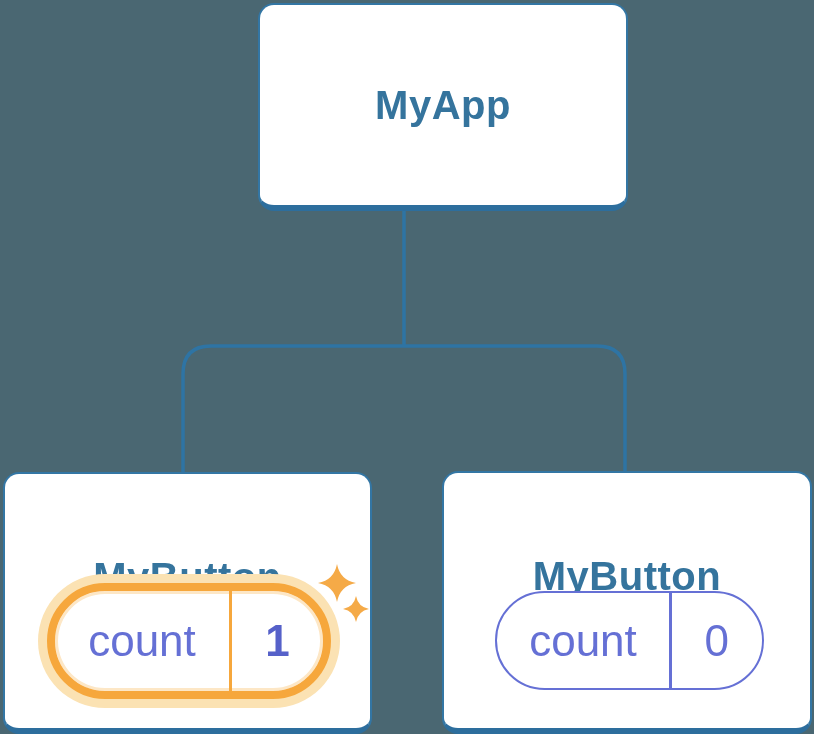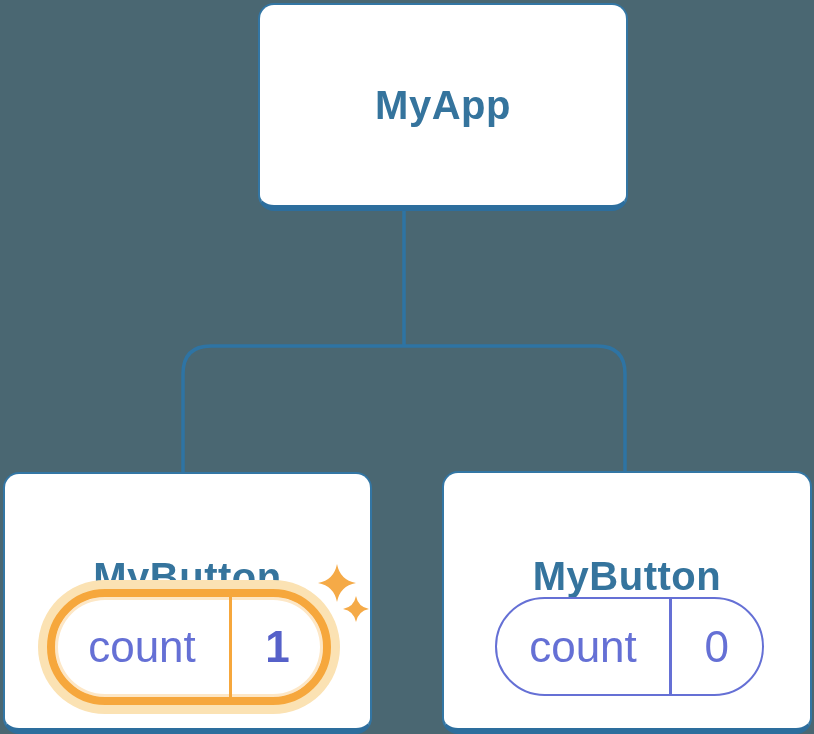--- a/index.html
+++ b/index.html
@@ -31,21 +31,21 @@
   .node-root{left:218px;top:3px;width:370px;height:208px;display:flex;align-items:center;justify-content:center;margin-left:40px;}
   .node-child-left{left:3px;top:472px;width:369px;height:262px;}
   .node-child-right{left:442px;top:471px;width:370px;height:263px;}
   .node-label{
     color:var(--heading_text);
     font-size:40px;font-weight:700;letter-spacing:.5px;line-height:1.2;
   }
   .child-label{position:absolute;left:0;right:0;top:31px;text-align:center;margin-top:48px;}
   .pill{
     position:absolute;display:flex;align-items:stretch;
-    background:#fff;border-radius:999px;overflow:hidden;margin-top:6px;
+    background:#fff;border-radius:999px;overflow:hidden;
   }
   .pill-highlighted{
     left:42px;top:109px;width:284px;height:116px;
     border:8px solid var(--highlight_orange);
     box-shadow:0 0 0 9px var(--highlight_halo), inset 0 0 0 3px var(--highlight_inner);
   }
   .pill-plain{
     left:51px;top:118px;width:269px;height:99px;
     border:2.5px solid var(--state_indigo);
   }

